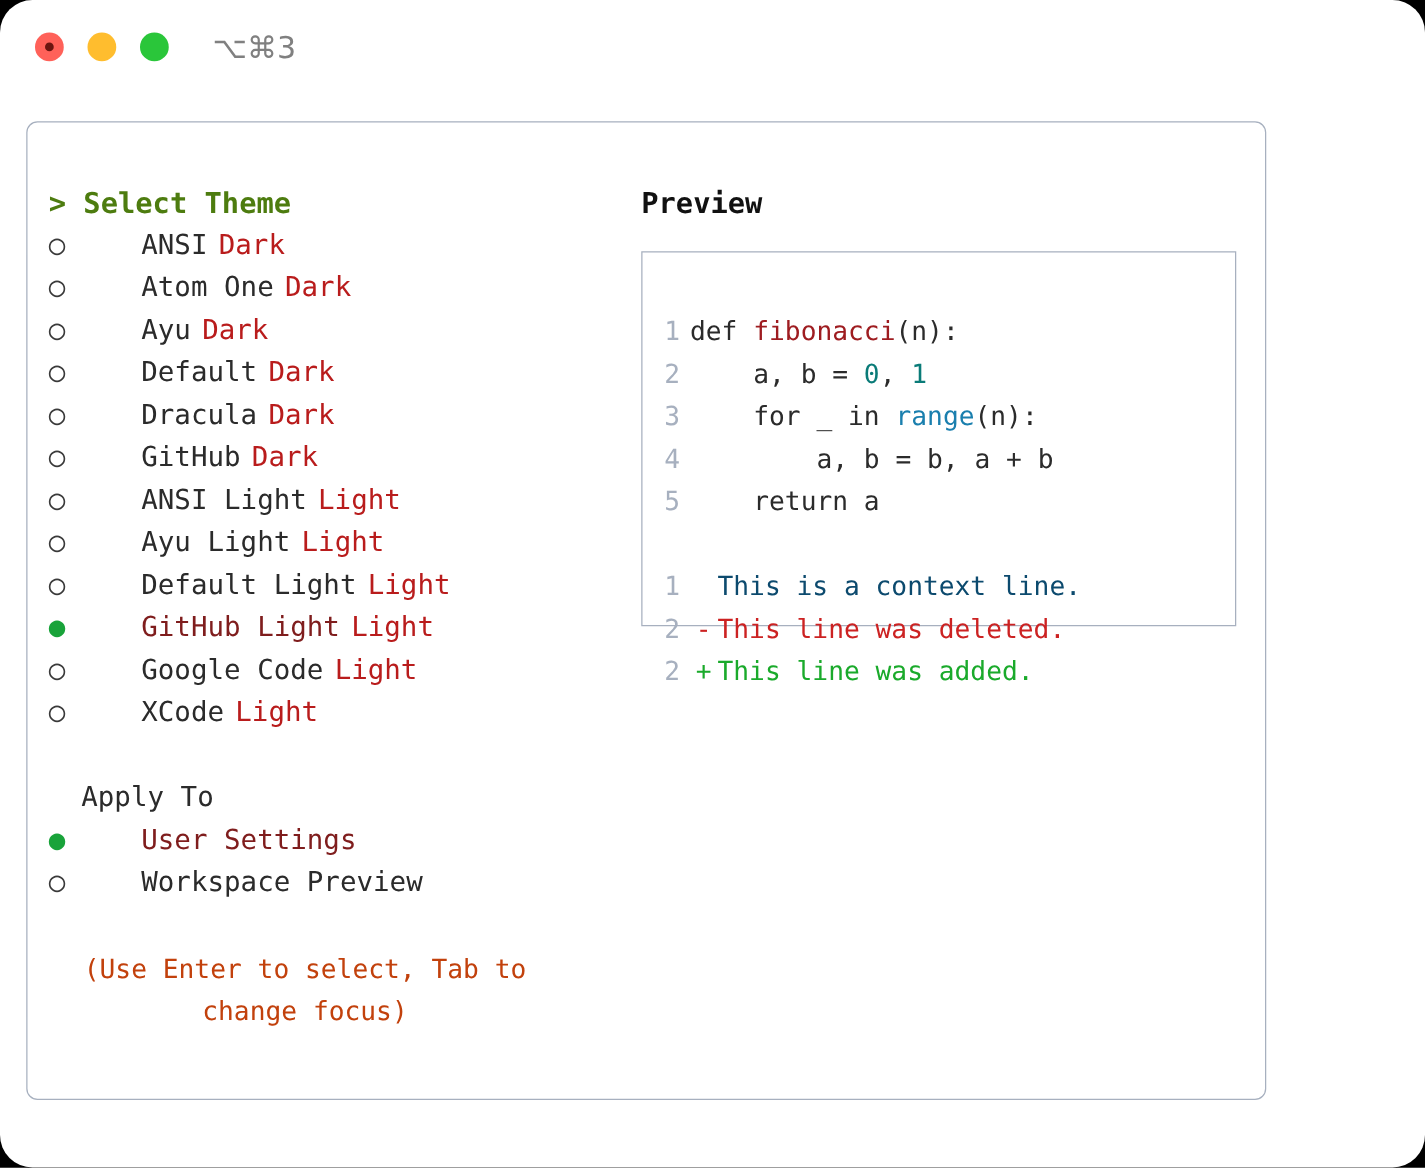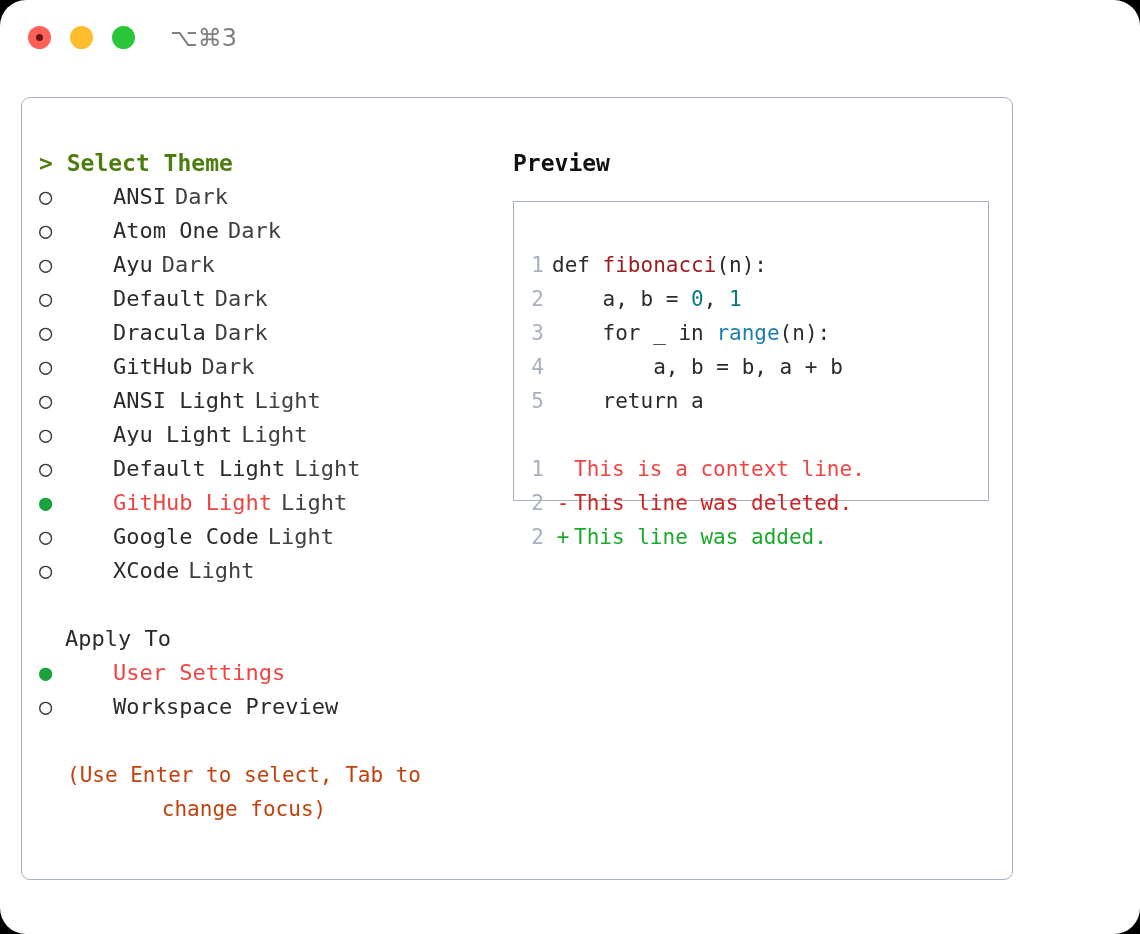--- a/index.html
+++ b/index.html
@@ -101,23 +101,23 @@
   .bullet {
     width: 26px;
     flex: 0 0 26px;
     font-size: 22px;
     color: #3a3a3a;
     line-height: 34px;
     display: inline-block;
   }
   .bullet.sel { color: #19a33a; }
   .row .label { color: #2b2b2b; margin-left: 48px; }
-  .row.selected .label { color: #ef4444; }
+  .row.selected .label { color: #7f1d1d; }
   .row .tag {
-    color: #404040;
+    color: #b91c1c;
     margin-left: 9px;
   }
 
   .apply-block { margin-top: 34px; }
   .apply-head {
     font-size: 22px;
     color: #2b2b2b;
     line-height: 34px;
     padding-left: 26px;
     white-space: pre;
@@ -177,21 +177,21 @@
 
   .diff-gap { height: 34px; }
   .marker {
     width: 22px;
     flex: 0 0 22px;
     text-align: center;
   }
   .diff-line.ctx .marker { color: #808080; }
   .diff-line.del .marker, .diff-line.del .dtext { color: #cc2222; }
   .diff-line.add .marker, .diff-line.add .dtext { color: #1aaa2b; }
-  .diff-line.ctx .dtext { color: #ef4444; }
+  .diff-line.ctx .dtext { color: #0c4a6e; }
 </style>
 </head>
 <body>
 
 <div class="window">
 
   <div class="titlebar">
     <div class="lights">
       <span class="light red"></span>
       <span class="light yellow"></span>

